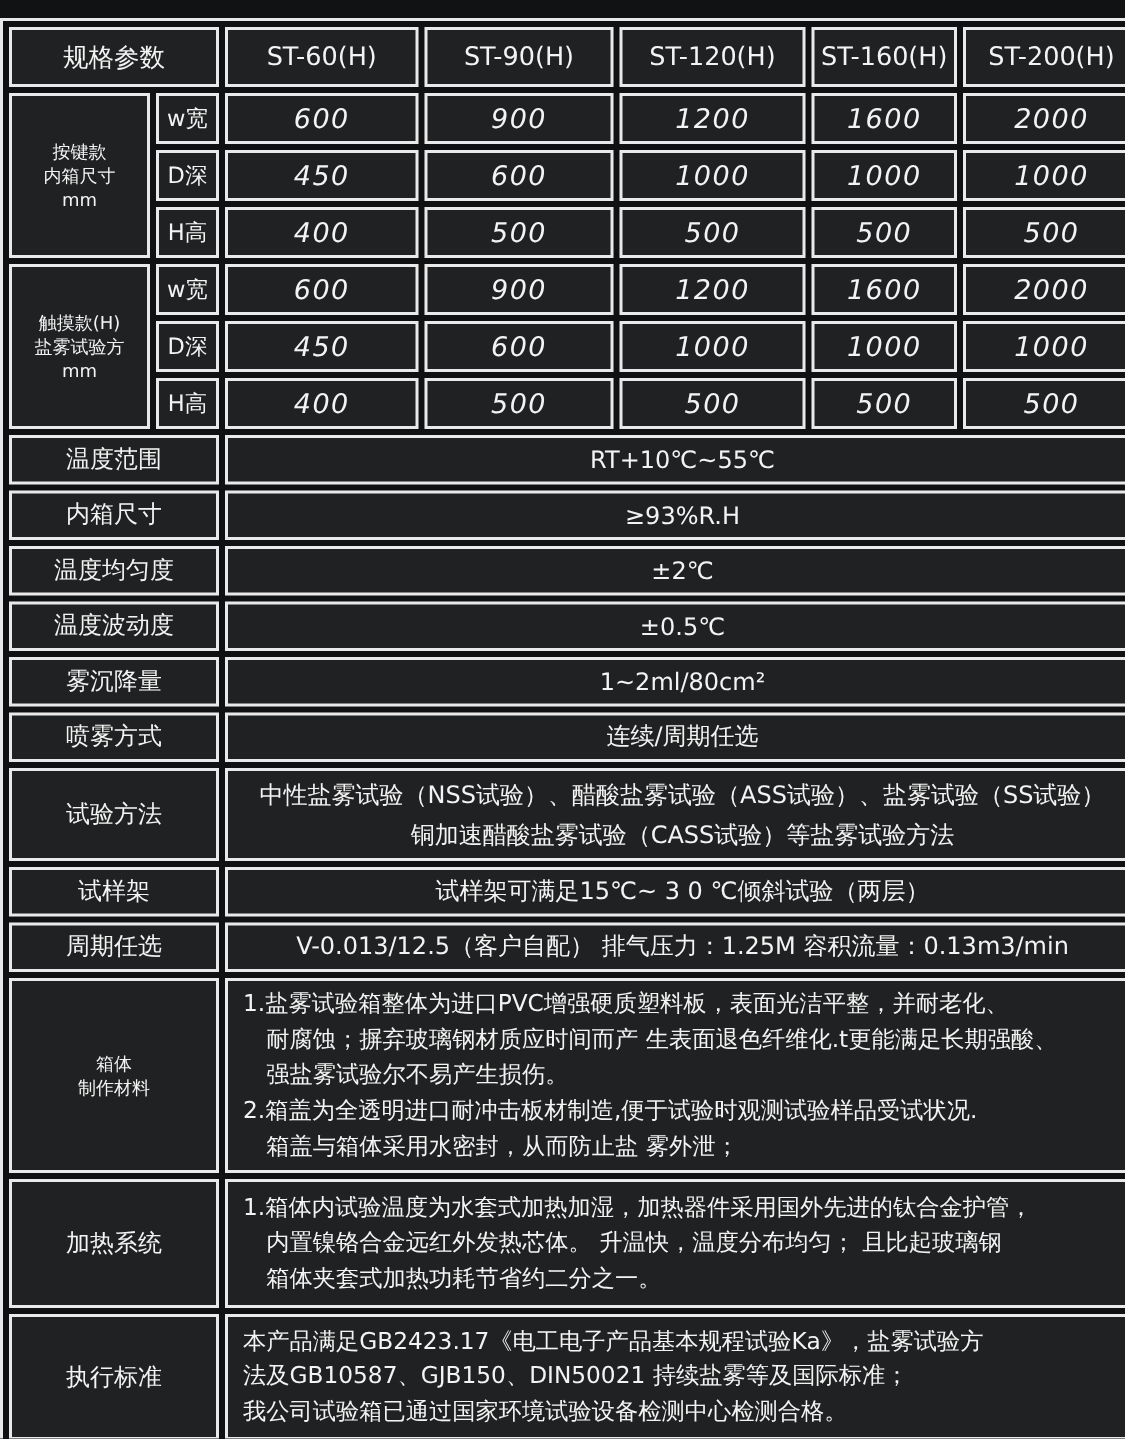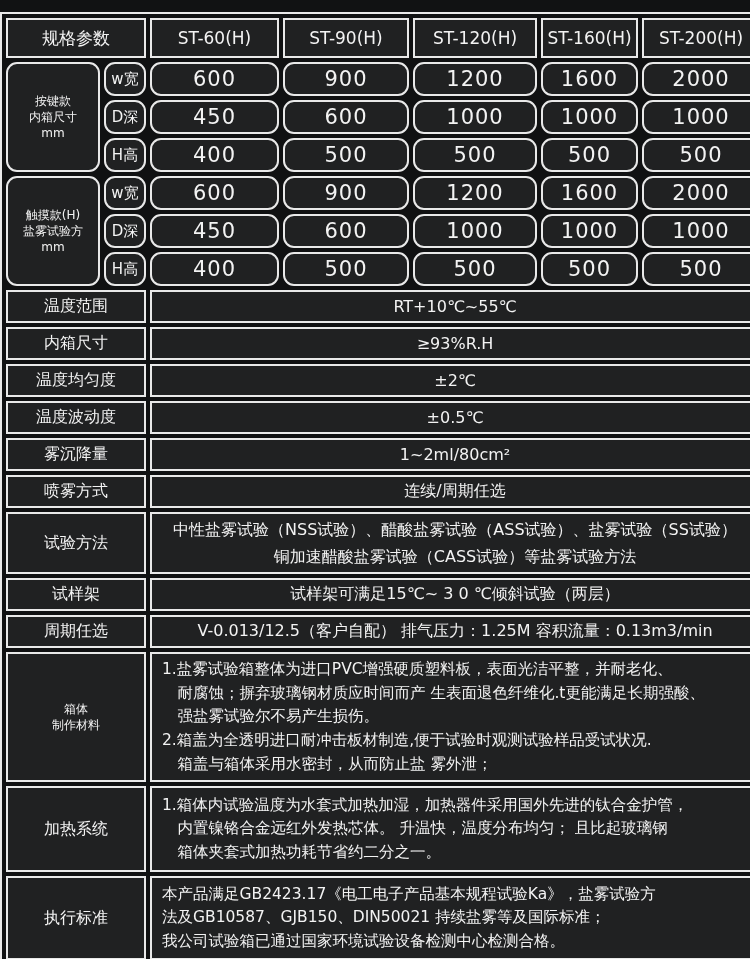--- a/index.html
+++ b/index.html
@@ -23,27 +23,27 @@
   td{
     border:2px solid #e9e9e9;
     background:#202122;
     text-align:center;
     vertical-align:middle;
     font-size:16px;
     padding:2px 4px;
     overflow:hidden;
   }
   tr.r-head td{height:32px;font-size:17px;margin-top:40px;}
-  tr.r-size td{height:26px;border-radius:11px;}
+  tr.r-size td{height:26px;}
   tr.r-single td{height:25px;}
   tr.r-method td{height:52px;}
   tr.r-material td{height:116px;}
   tr.r-heat td{height:74px;}
   tr.r-standard td{height:72px;}
-  td.num{font-size:21px;letter-spacing:1px;}
+  td.num{font-size:18px;letter-spacing:1px;font-style:italic;}
   td.group-label{white-space:pre-line;line-height:1.35;font-size:12px;padding:0 1px;}
   td.dim{font-size:15px;padding:0 1px;}
   td.value{font-size:16px;}
   td.value-multi{
     white-space:pre-wrap;
     text-align:left;
     font-size:15.5px;
     line-height:1.52;
     padding:4px 6px 4px 10px;
   }

